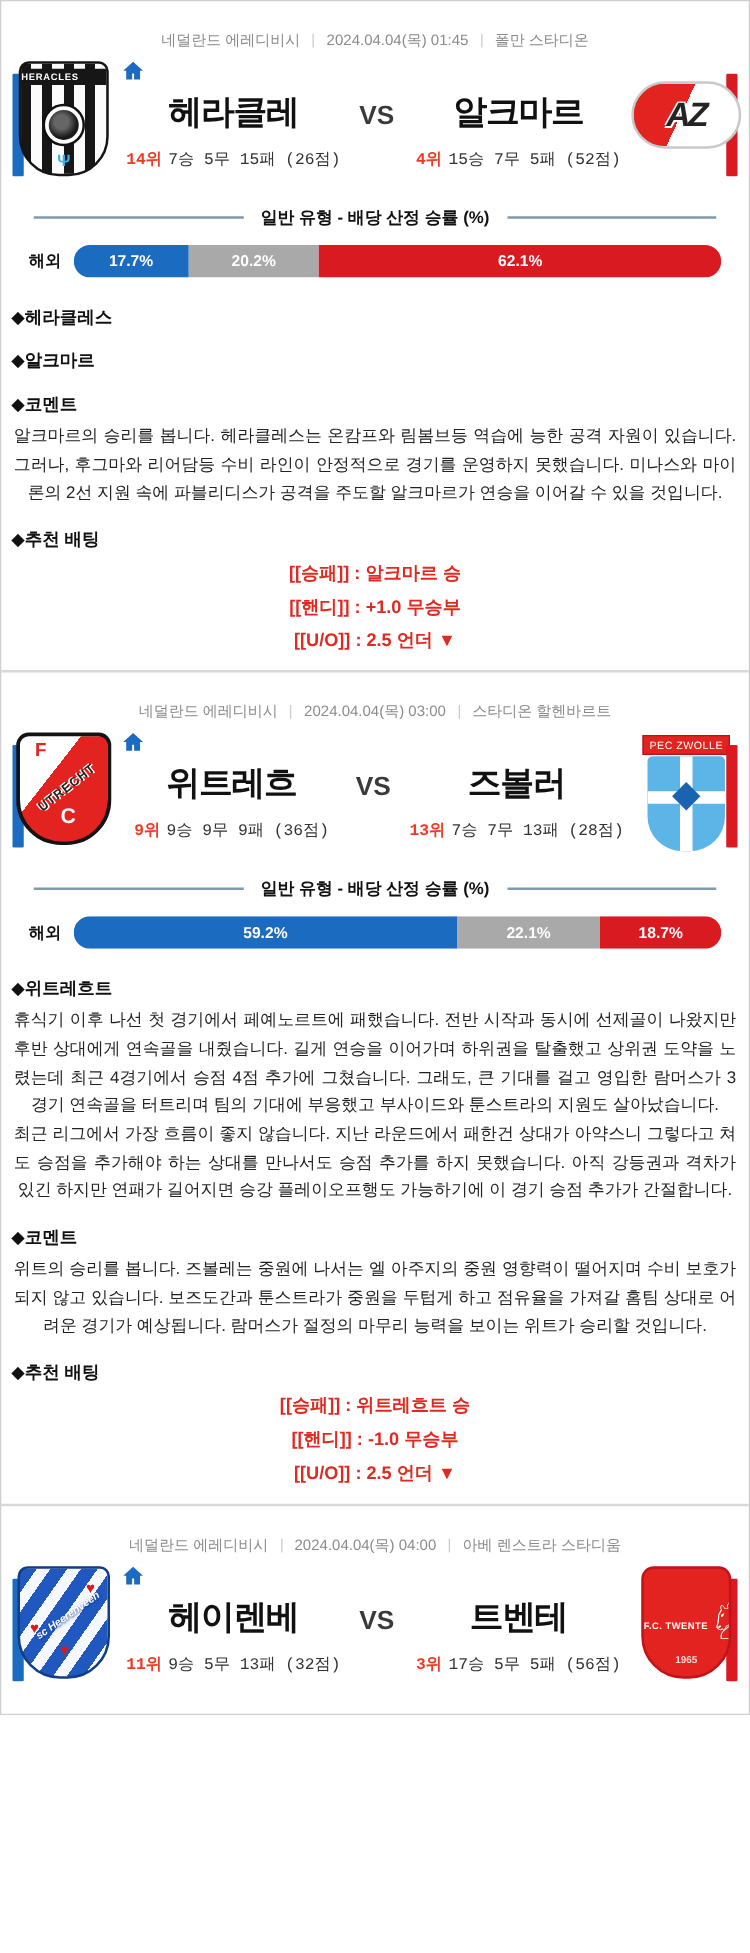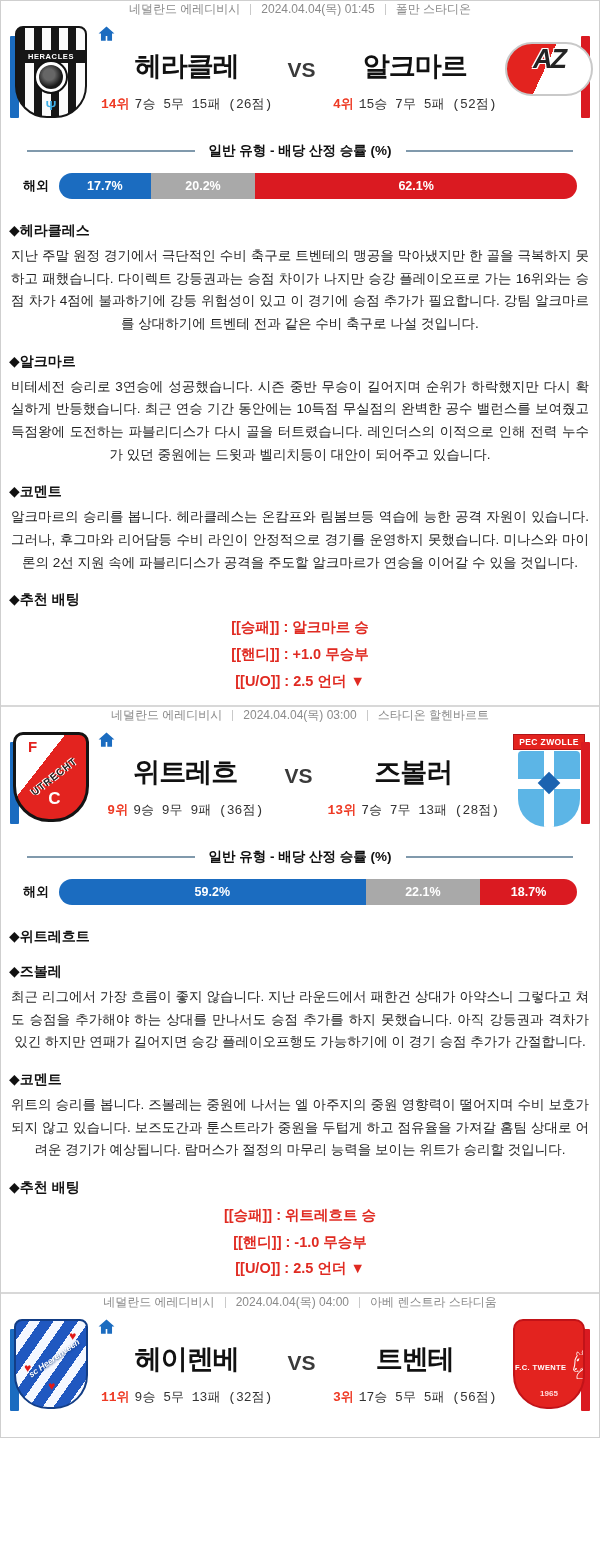--- a/index.html
+++ b/index.html
@@ -6,21 +6,21 @@
     --blue:#1b6cc0; --red:#da1a21; --gray:#a9a9a9;
     --rank:#ee3a24; --bet:#e02a21; --line:#8099ac;
   }
   *{margin:0;padding:0;box-sizing:border-box;}
   body{background:#fff;font-family:"Liberation Sans","DejaVu Sans",sans-serif;}
   .page{width:600px;margin:0 auto;border:1px solid #cfcfcf;background:#fff;}
   .match{position:relative;padding-bottom:10px;}
   .match + .match{border-top:2px solid #d8d8d8;}
 
   .league-line{display:flex;justify-content:center;align-items:center;gap:10px;
-    padding-top:0;font-size:12px;color:#8a8a8a;}
+    padding-top:23px;font-size:12px;color:#8a8a8a;}
   .league-line .sep{width:1px;height:11px;background:#c9c9c9;}
 
   .teams-row{position:relative;display:grid;grid-template-columns:100px 1fr 58px 1fr 100px;
     height:112px;margin-top:4px;}
   .edge-bar{position:absolute;top:14px;width:9px;height:82px;border-radius:1px;}
   .edge-bar.left{left:9px;background:var(--blue);}
   .edge-bar.right{right:9px;background:var(--red);}
 
   .crest-box{display:flex;justify-content:center;align-items:flex-start;padding-top:4px;}
   .team-cell{display:flex;flex-direction:column;align-items:center;justify-content:flex-start;padding-top:26px;position:relative;font-family:Liberation Mono, monospace;}
@@ -47,45 +47,45 @@
   .sections{padding:4px 8px 0;}
   .sec-title{text-align:left;font-weight:700;font-size:14px;color:#111;margin:17px 0 5px;}
   .sec-body{font-size:13.5px;line-height:1.68;color:#222;text-align:justify;
     text-align-last:center;word-break:break-all;padding:0 2px;}
   .bet-block{margin-top:17px;}
   .bet-line{text-align:center;color:var(--bet);font-weight:700;font-size:14.5px;line-height:1.85;}
 
   
   .her{width:72px;height:92px;position:relative;border:2px solid #151515;border-radius:8px 8px 32px 32px;
     background:repeating-linear-gradient(90deg,#161616 0 8px,#fbfbfb 8px 17px);overflow:hidden;}
-  .her-band{position:absolute;top:22px;left:0;right:0;text-align:center;background:#161616;color:#fff;
+  .her-band{position:absolute;top:4px;left:0;right:0;background:#161616;color:#fff;
     font-size:7.5px;font-weight:700;letter-spacing:.6px;padding:2px 0;}
   .her-circ{position:absolute;top:32px;left:50%;transform:translateX(-50%);width:34px;height:34px;
     border-radius:50%;background:#fff;border:2px solid #111;}
   .her-circ::after{content:"";position:absolute;inset:3px;border-radius:50%;
     background:radial-gradient(circle at 42% 40%,#666 0 28%,#1a1a1a 62%);}
   .her-trident{position:absolute;bottom:3px;left:50%;transform:translateX(-50%);
     color:#3fb0e8;font-size:13px;font-weight:700;}
 
   .az{width:88px;height:54px;margin-top:16px;border-radius:28px;border:2px solid #c9c9c9;position:relative;
     overflow:hidden;background:linear-gradient(115deg,#e3231f 0 46%,#fff 46%);
-    display:flex;align-items:flex-start;justify-content:center;}
+    display:flex;align-items:center;justify-content:center;}
   .az-text{font-size:27px;font-weight:900;font-style:italic;color:#242424;letter-spacing:-2px;
     text-shadow:-1px -1px 0 #fff,1px -1px 0 #fff,-1px 1px 0 #fff,1px 1px 0 #fff;}
 
   .utr{width:76px;height:90px;border:3px solid #141414;border-radius:10px 10px 36px 36px;position:relative;
     overflow:hidden;background:linear-gradient(128deg,#fff 0 36%,#e3231f 36%);}
   .utr-f{position:absolute;top:3px;left:12px;color:#e3231f;font-weight:800;font-size:15px;}
   .utr-band{position:absolute;top:36px;left:-14px;width:104px;text-align:center;transform:rotate(-38deg);
     color:#222;font-size:10px;font-weight:800;letter-spacing:1px;
     text-shadow:-1px -1px 0 #fff,1px 1px 0 #fff;}
   .utr-c{position:absolute;bottom:10px;left:55%;transform:translateX(-50%);color:#fff;font-weight:800;font-size:17px;}
 
   .zwo{display:flex;flex-direction:column;align-items:center;margin-top:2px;}
-  .zwo-banner{background:#e3231f;color:#fff;font-size:8.5px;font-weight:700;padding:2px 5px;
+  .zwo-banner{background:#e3231f;color:#fff;font-size:8.5px;font-weight:400;padding:2px 5px;
     letter-spacing:.4px;border:1px solid #b0151a;white-space:nowrap;}
   .zwo-shield{width:62px;height:76px;margin-top:1px;background:#5cb5e6;border-radius:4px 4px 28px 28px;
     position:relative;overflow:hidden;}
   .zwo-shield::before{content:"";position:absolute;inset:0;
     background:linear-gradient(#fff,#fff) 50% 42%/100% 10px no-repeat,
                linear-gradient(#fff,#fff) 50% 50%/10px 100% no-repeat;}
   .zwo-shield::after{content:"";position:absolute;left:50%;top:42%;width:16px;height:16px;
     transform:translate(-50%,-50%) rotate(45deg);background:#1b63b0;}
 
   .hee{width:74px;height:90px;border:2px solid #123d85;border-radius:8px 8px 34px 34px;position:relative;
@@ -154,23 +154,21 @@
     <div class="bar-row">
       <span class="bar-label">해외</span>
       <div class="stack-bar">
         <div class="seg home" style="width: 17.7%;">17.7%</div>
         <div class="seg draw" style="width: 20.2%;">20.2%</div>
         <div class="seg away" style="width: 62.1%;">62.1%</div>
       </div>
     </div>
     <div class="sections">
       <div class="sec-title">◆헤라클레스</div>
-      <p class="sec-body">지난 주말 원정 경기에서 극단적인 수비 축구로 트벤테의 맹공을 막아냈지만 한 골을 극복하지 못하고 패했습니다. 다이렉트 강등권과는 승점 차이가 나지만 승강 플레이오프로 가는 16위와는 승점 차가 4점에 불과하기에 강등 위험성이 있고 이 경기에 승점 추가가 필요합니다. 강팀 알크마르를 상대하기에 트벤테 전과 같은 수비 축구로 나설 것입니다.</p>
       <div class="sec-title">◆알크마르</div>
-      <p class="sec-body">비테세전 승리로 3연승에 성공했습니다. 시즌 중반 무승이 길어지며 순위가 하락했지만 다시 확실하게 반등했습니다. 최근 연승 기간 동안에는 10득점 무실점의 완벽한 공수 밸런스를 보여줬고 득점왕에 도전하는 파블리디스가 다시 골을 터트렸습니다. 레인더스의 이적으로 인해 전력 누수가 있던 중원에는 드윗과 벨리치등이 대안이 되어주고 있습니다.</p>
       <div class="sec-title">◆코멘트</div>
       <p class="sec-body">알크마르의 승리를 봅니다. 헤라클레스는 온캄프와 림봄브등 역습에 능한 공격 자원이 있습니다. 그러나, 후그마와 리어담등 수비 라인이 안정적으로 경기를 운영하지 못했습니다. 미나스와 마이론의 2선 지원 속에 파블리디스가 공격을 주도할 알크마르가 연승을 이어갈 수 있을 것입니다.</p>
       <div class="bet-block">
         <div class="sec-title">◆추천 배팅</div>
         <div class="bet-line">[[승패]] : 알크마르 승</div>
         <div class="bet-line">[[핸디]] : +1.0 무승부</div>
         <div class="bet-line">[[U/O]] : 2.5 언더 ▼</div>
       </div>
     </div>
   </section>
@@ -222,21 +220,21 @@
     <div class="bar-row">
       <span class="bar-label">해외</span>
       <div class="stack-bar">
         <div class="seg home" style="width: 59.2%;">59.2%</div>
         <div class="seg draw" style="width: 22.1%;">22.1%</div>
         <div class="seg away" style="width: 18.7%;">18.7%</div>
       </div>
     </div>
     <div class="sections">
       <div class="sec-title">◆위트레흐트</div>
-      <div class="sec-title">◆즈볼레</div>
+      <p class="sec-body">휴식기 이후 나선 첫 경기에서 페예노르트에 패했습니다. 전반 시작과 동시에 선제골이 나왔지만 후반 상대에게 연속골을 내줬습니다. 길게 연승을 이어가며 하위권을 탈출했고 상위권 도약을 노렸는데 최근 4경기에서 승점 4점 추가에 그쳤습니다. 그래도, 큰 기대를 걸고 영입한 람머스가 3경기 연속골을 터트리며 팀의 기대에 부응했고 부사이드와 툰스트라의 지원도 살아났습니다.</p>
       <p class="sec-body">최근 리그에서 가장 흐름이 좋지 않습니다. 지난 라운드에서 패한건 상대가 아약스니 그렇다고 쳐도 승점을 추가해야 하는 상대를 만나서도 승점 추가를 하지 못했습니다. 아직 강등권과 격차가 있긴 하지만 연패가 길어지면 승강 플레이오프행도 가능하기에 이 경기 승점 추가가 간절합니다.</p>
       <div class="sec-title">◆코멘트</div>
       <p class="sec-body">위트의 승리를 봅니다. 즈볼레는 중원에 나서는 엘 아주지의 중원 영향력이 떨어지며 수비 보호가 되지 않고 있습니다. 보즈도간과 툰스트라가 중원을 두텁게 하고 점유율을 가져갈 홈팀 상대로 어려운 경기가 예상됩니다. 람머스가 절정의 마무리 능력을 보이는 위트가 승리할 것입니다.</p>
       <div class="bet-block">
         <div class="sec-title">◆추천 배팅</div>
         <div class="bet-line">[[승패]] : 위트레흐트 승</div>
         <div class="bet-line">[[핸디]] : -1.0 무승부</div>
         <div class="bet-line">[[U/O]] : 2.5 언더 ▼</div>
       </div>
     </div>

